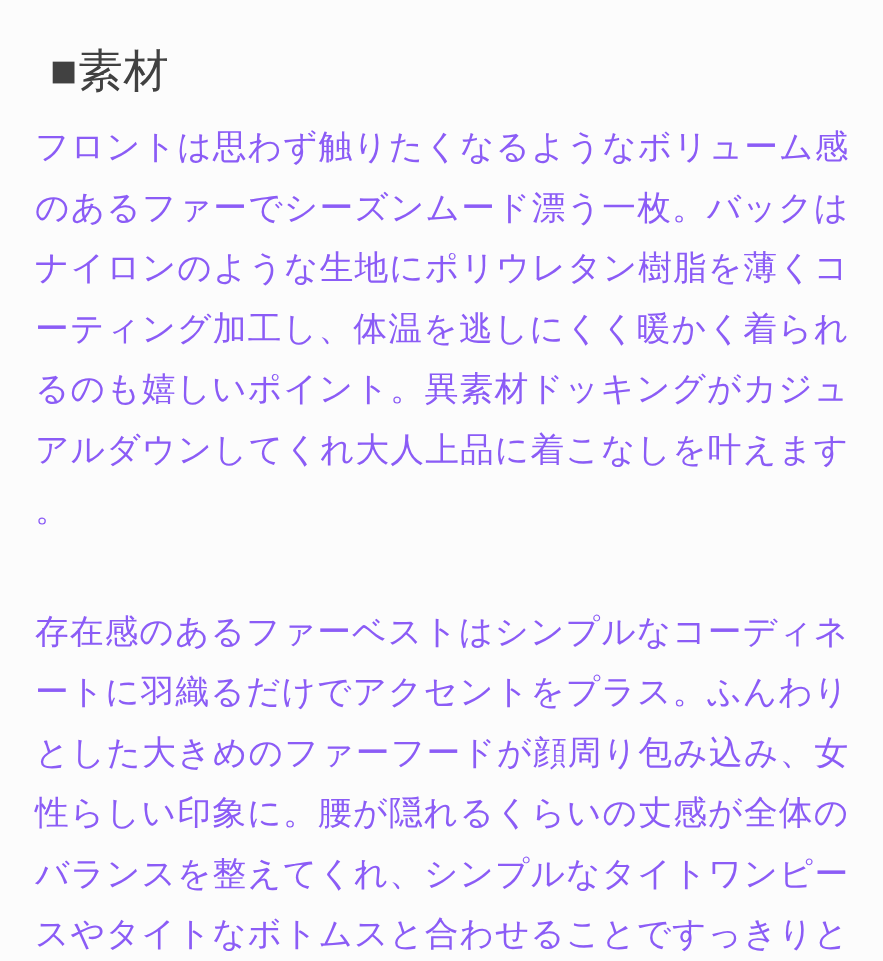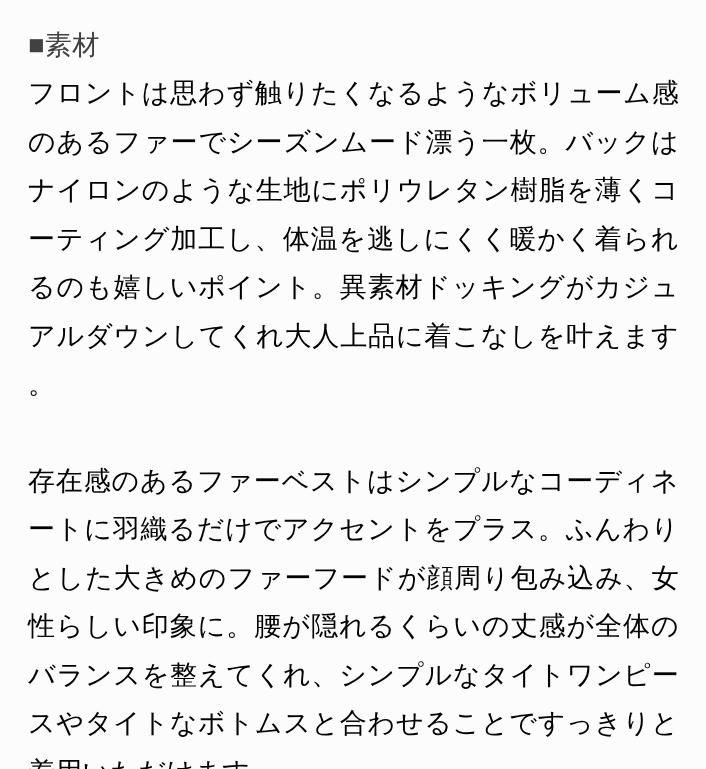--- a/index.html
+++ b/index.html
@@ -20,33 +20,33 @@
     width: 706px;
     padding: 21px 27px 0 28px;
   }
   .section {
     margin: 0 0 48px 0;
   }
   .section:last-child {
     margin-bottom: 0;
   }
   .section-heading {
-    margin: 0;
-    font-size: 27px;
+    margin: 12px;
+    font-size: 36px;
     font-weight: 400;
     line-height: 48px;
     color: #414141;
     letter-spacing: 0.5px;
   }
   .section-body {
     margin: 0;
     font-size: 27px;
     font-weight: 400;
     line-height: 48.5px;
-    color: #000000;
+    color: #8b5cf6;
     text-align: justify;
     word-break: break-all;
     line-break: anywhere;
     letter-spacing: 0.3px;
   }
 </style>
 </head>
 <body>
 
 <main class="content">

